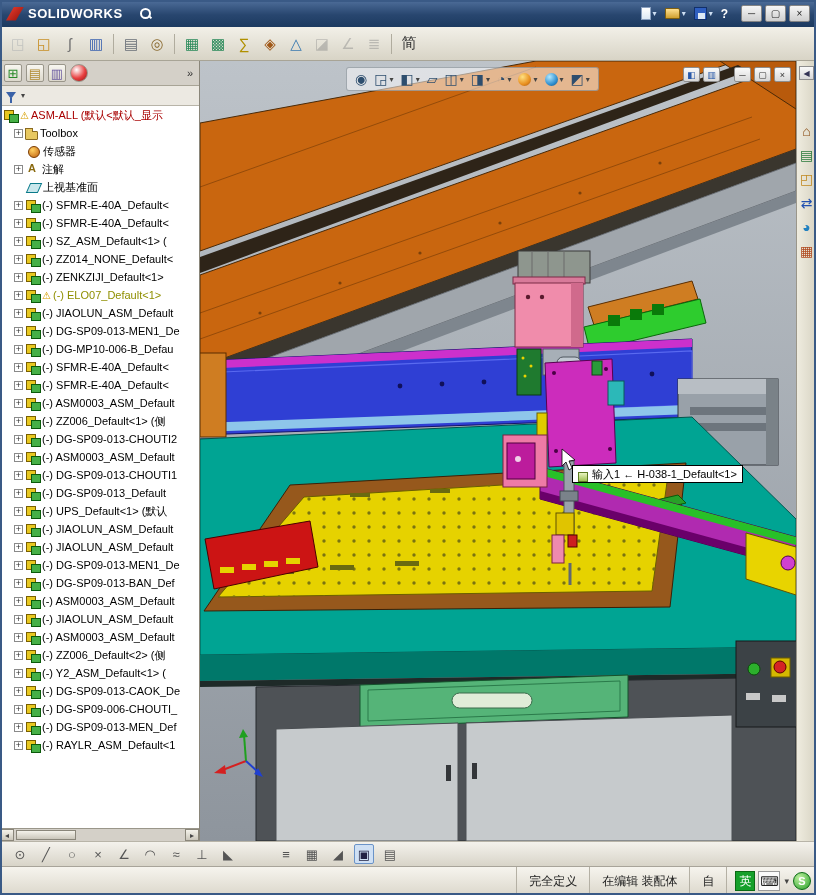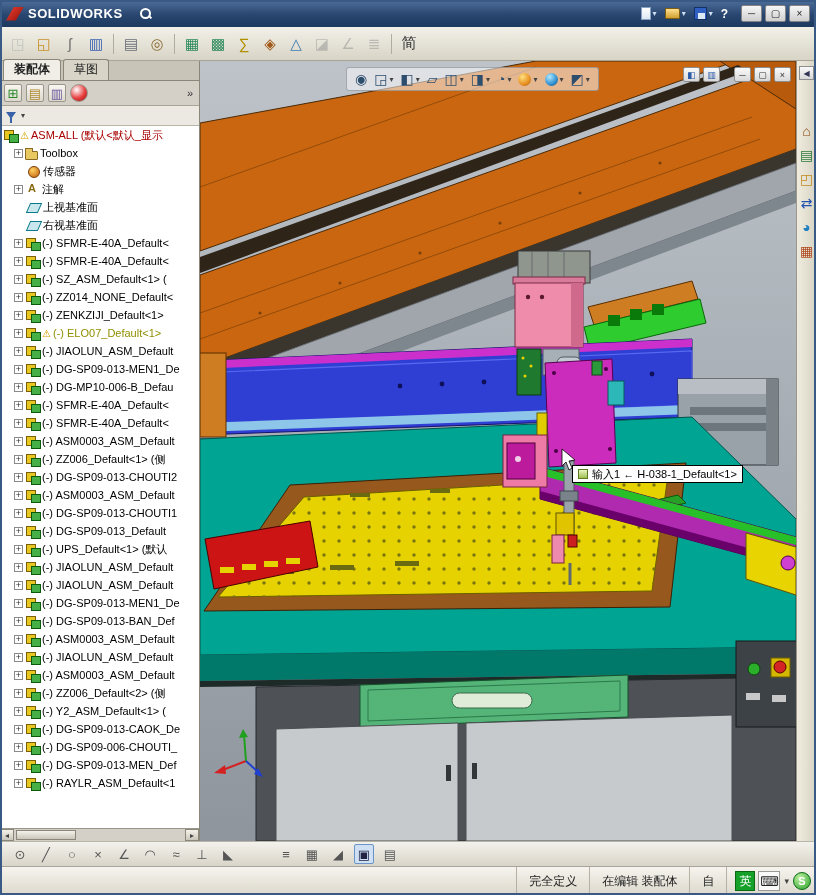--- a/index.html
+++ b/index.html
@@ -72,21 +72,21 @@
 .hu-item{display:flex;align-items:center;gap:2px}
 .hu-glyph{font-size:14px;color:#2e4e6e}
 .hu-ball{width:13px;height:13px;border-radius:50%}
 .hu-ball.warm{background:radial-gradient(circle at 35% 30%,#ffe080,#e89020 60%,#a05010)}
 .hu-ball.cool{background:radial-gradient(circle at 35% 30%,#b0e8ff,#3090d0 60%,#105080)}
 .hu-caret{font-size:8px;color:#444}
 .mdibtns{position:absolute;right:5px;top:6px;display:flex;gap:3px;align-items:center}
 .mdibtn{width:17px;height:15px;background:linear-gradient(#fafafa,#d8d8d8);border:1px solid #8e8e8e;border-radius:2px;font-size:9px;display:flex;align-items:center;justify-content:center;color:#333}
 .mdibtn.pane{color:#2858a8}
 .mdigap{width:8px}
-.tooltip{position:absolute;left:372px;top:404px;display:flex;align-items:center;gap:4px;background:#fff;border:1px solid #000;height:18px;padding:0 5px;font-size:11px;color:#000;white-space:nowrap;z-index:5}
+.tooltip{position:absolute;left:372px;top:404px;display:flex;align-items:flex-end;gap:4px;background:#fff;border:1px solid #000;height:18px;padding:0 5px;font-size:11px;color:#000;white-space:nowrap;z-index:5}
 .tt-icon{width:10px;height:10px;background:linear-gradient(#eaf4c0,#9ec050);border:1px solid #5a7a20;flex:none}
 
 .taskpane{position:absolute;left:796px;top:61px;width:20px;height:780px;background:linear-gradient(90deg,#efecdf,#d8d4c4);border-left:1px solid #9a968a;display:flex;flex-direction:column;align-items:center;padding-top:5px;gap:10px;z-index:6}
 .tp-top{width:15px;height:14px;background:linear-gradient(#fafafa,#d8d8d8);border:1px solid #8e8e8e;font-size:8px;display:flex;align-items:center;justify-content:center;color:#335}
 .tp-gap{height:24px}
 .tp-icon{font-size:14px;line-height:1}
 
 .sketchbar{position:absolute;left:0;top:841px;width:816px;height:25px;background:linear-gradient(#f4f2ec,#d8d4c8);border-top:1px solid #b8b4a8;display:flex;align-items:center;gap:6px;padding:0 10px}
 .skbtn{width:20px;height:20px;display:flex;align-items:center;justify-content:center;font-size:13px;color:#555;border-radius:2px}
 .skbtn.active{background:#cfe0f4;border:1px solid #6a93c8;color:#224}
@@ -150,24 +150,20 @@
     <span class="tbtn" style="color: rgb(160, 88, 24);">◈</span>
     <span class="tbtn" style="color: rgb(58, 122, 176);">△</span>
     <span class="tbtn dis" style="color: rgb(136, 136, 136);">◪</span>
     <span class="tbtn dis" style="color: rgb(136, 136, 136);">∠</span>
     <span class="tbtn dis" style="color: rgb(136, 136, 136);">≣</span>
     <span class="tsep"></span>
     <span class="tbtn" style="color: rgb(51, 51, 51);">简</span>
   </div>
 
 <div class="leftpanel">
-  <div class="tabs" id="cmtabs">
-      <span class="tab active">装配体</span>
-      <span class="tab">草图</span>
-    </div>
   <div class="mgrrow" id="mgrrow">
       <span class="mbtn" style="color: rgb(42, 138, 42);">⊞</span>
       <span class="mbtn" style="color: rgb(176, 138, 48);">▤</span>
       <span class="mbtn" style="color: rgb(106, 90, 160);">▥</span>
       <span class="mbtn mball"></span>
       <span class="chev">»</span>
     </div>
   <div class="filterrow">
     <span class="funnel"></span>
     <span class="fcaret">▾</span>
@@ -190,25 +186,20 @@
       </div>
       <div class="trow">
         <span class="plusbox">+</span>
         <span class="ti ti-annotation"></span>
         <span class="tlabel">注解</span>
       </div>
       <div class="trow">
         <span class="plusspacer"></span>
         <span class="ti ti-plane"></span>
         <span class="tlabel">上视基准面</span>
-      </div>
-      <div class="trow">
-        <span class="plusspacer"></span>
-        <span class="ti ti-plane"></span>
-        <span class="tlabel">右视基准面</span>
       </div>
       <div class="trow">
         <span class="plusbox">+</span>
         <span class="ti ti-component"></span>
         <span class="tlabel">(-) SFMR-E-40A_Default&lt;</span>
       </div>
       <div class="trow">
         <span class="plusbox">+</span>
         <span class="ti ti-component"></span>
         <span class="tlabel">(-) SFMR-E-40A_Default&lt;</span>

